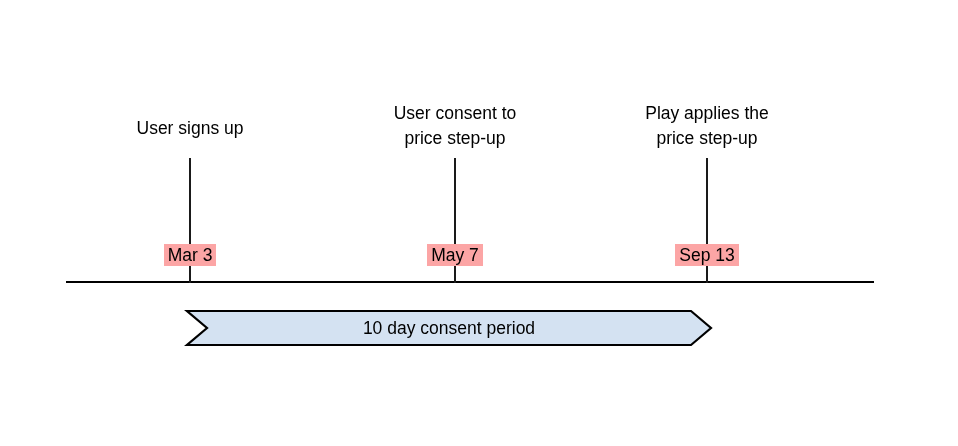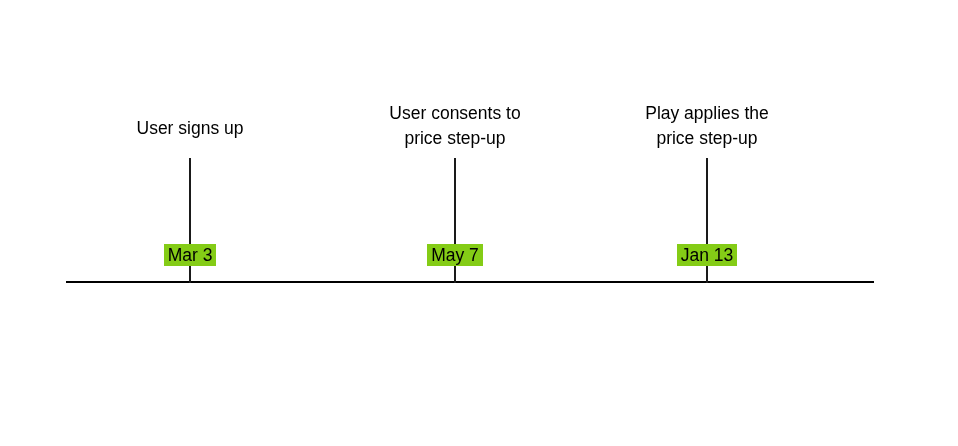--- a/index.html
+++ b/index.html
@@ -60,21 +60,21 @@
   .date-chip {
     position: absolute;
     left: -60px;
     width: 120px;
     top: 243px;
     text-align: center;
     font-size: 17.5px;
     line-height: 25px;
   }
   .date-chip span {
-    background: #84cc16;
+    background: #fca5a5;
     padding: 1px 4px;
   }
   
   .banner {
     position: absolute;
     left: 186px;
     top: 310px;
     width: 526px;
     height: 36px;
   }
@@ -107,31 +107,37 @@
 
   <div class="event" style="left:190px;">
     <div class="caption one-line">User signs up</div>
     <div class="tick-line"></div>
     <div class="date-chip">
       <span>Mar 3</span>
     </div>
   </div>
 
   <div class="event" style="left:455px;">
-    <div class="caption">User consents to
+    <div class="caption">User consent to
 price step-up</div>
     <div class="tick-line"></div>
     <div class="date-chip">
       <span>May 7</span>
     </div>
   </div>
 
   <div class="event" style="left:707px;">
     <div class="caption">Play applies the
 price step-up</div>
     <div class="tick-line"></div>
     <div class="date-chip">
-      <span>Jan 13</span>
+      <span>Sep 13</span>
     </div>
   </div>
 
+  <div class="banner">
+    <svg viewBox="0 0 526 36" preserveAspectRatio="none">
+      <polygon points="1,1 505,1 525,18 505,35 1,35 21,18" fill="#d4e2f2" stroke="#000000" stroke-width="2.2" stroke-linejoin="miter"></polygon>
+    </svg>
+    <div class="banner-label">10 day consent period</div>
+  </div>
 
 </div>
 
 </body></html>

